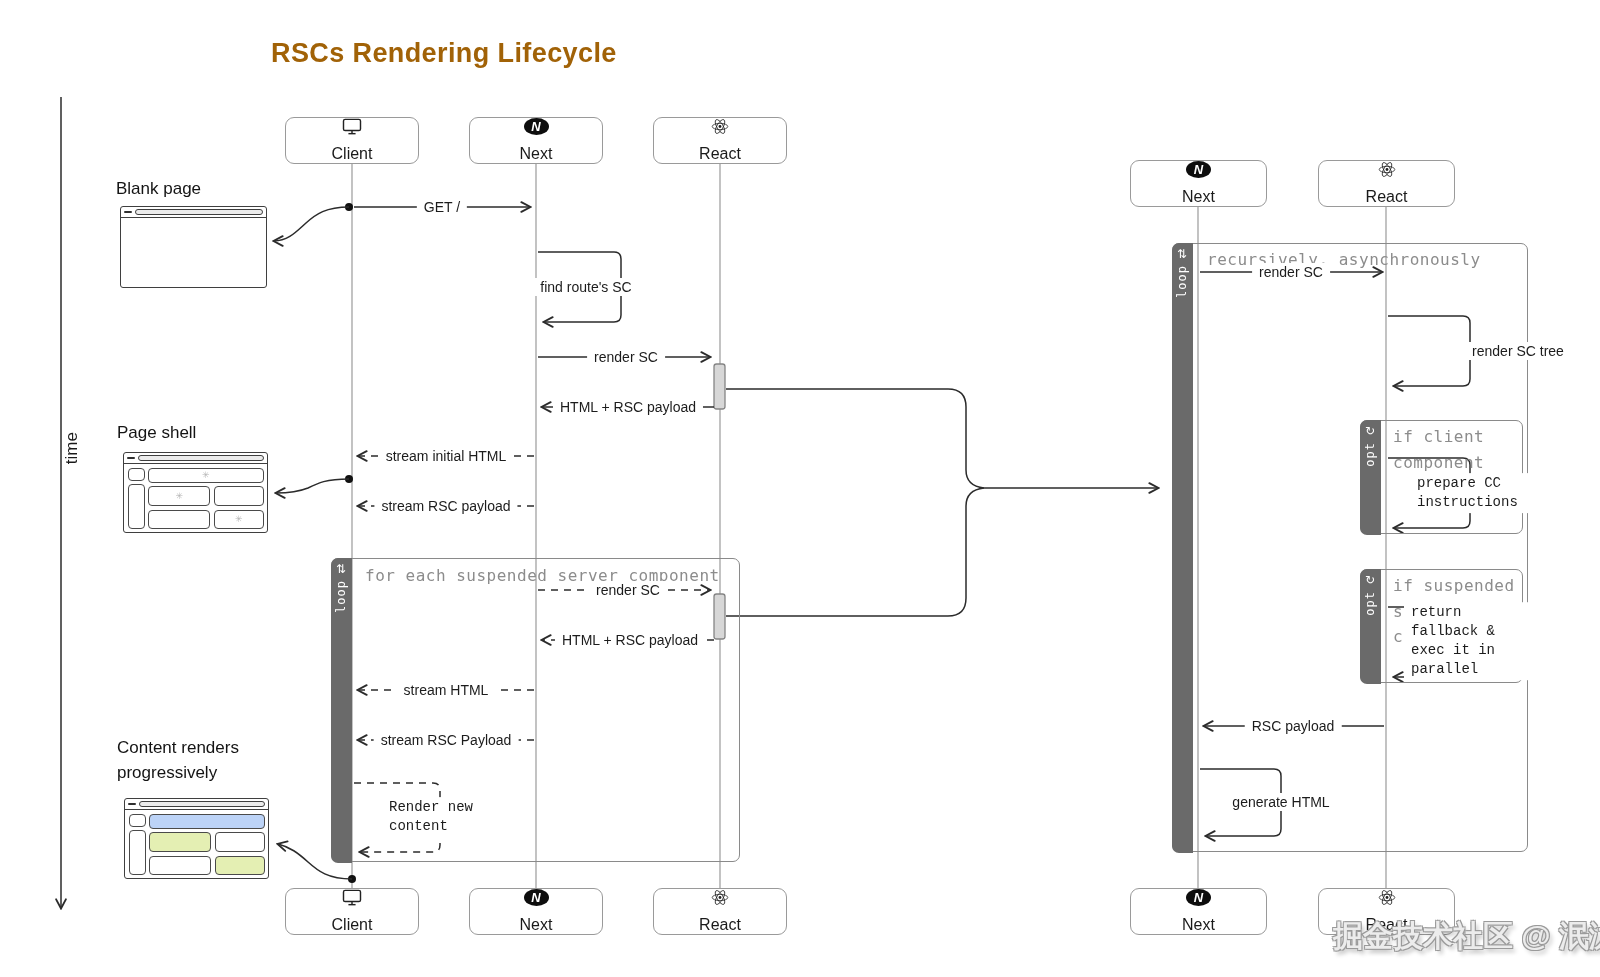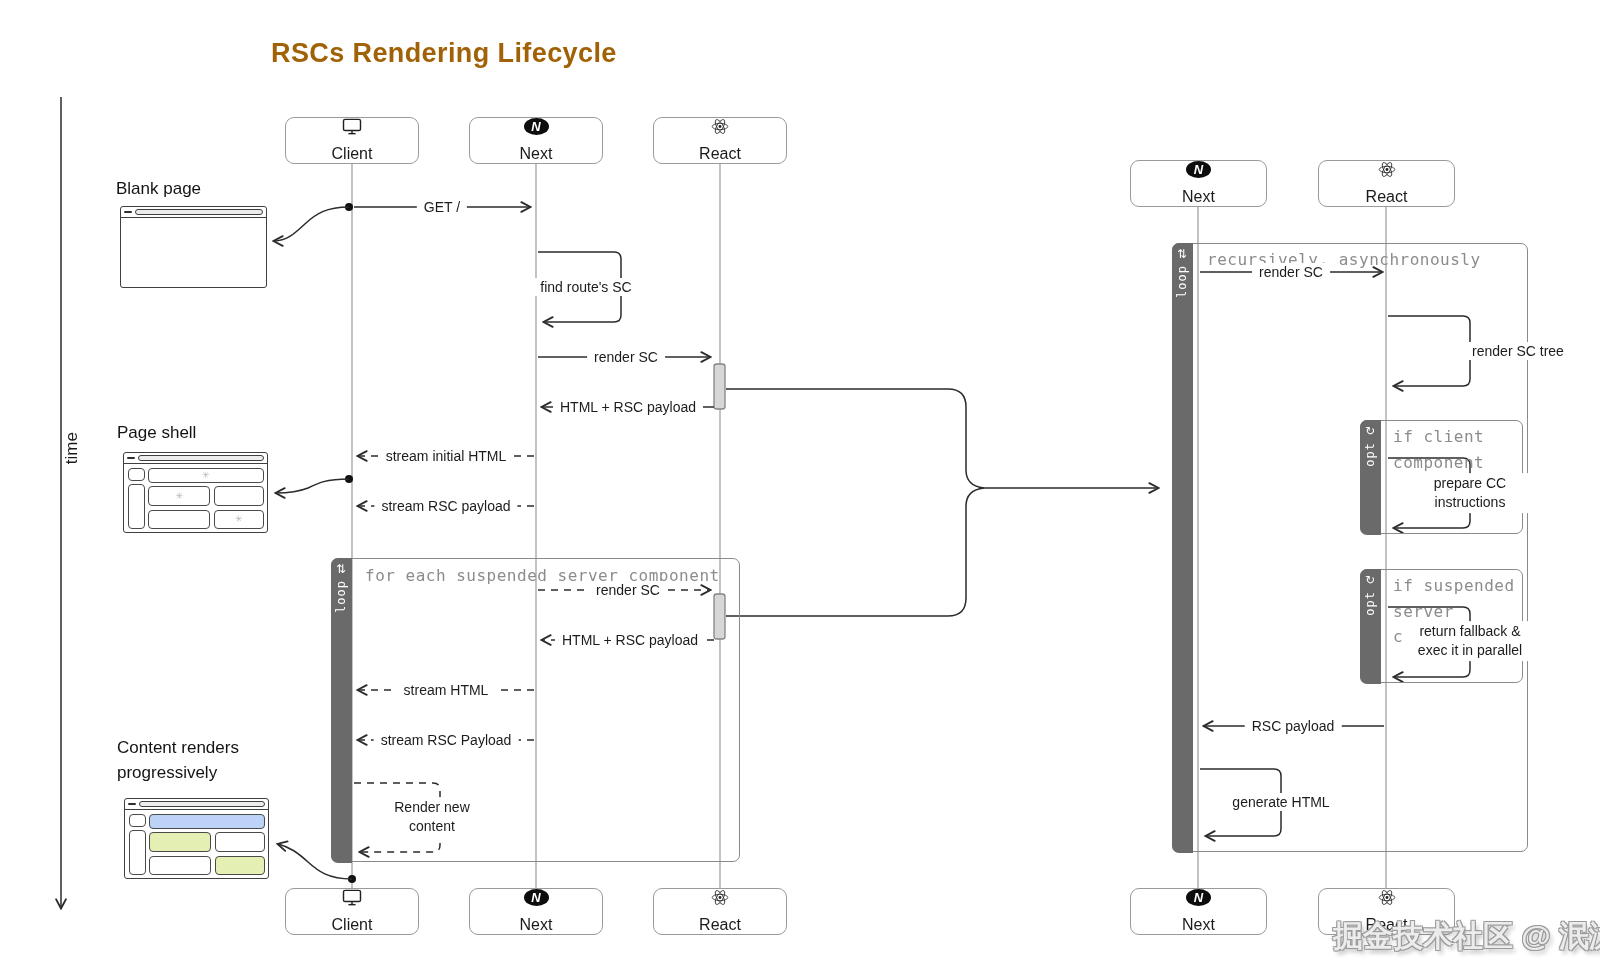--- a/index.html
+++ b/index.html
@@ -22,21 +22,21 @@
   .frame-strip{position:absolute;left:-1.5px;top:-1.5px;bottom:-1.5px;width:21px;background:#6a6a6a;
                border-radius:7px 0 0 7px;display:flex;flex-direction:column;align-items:center;
                padding-top:5px;gap:5px;box-sizing:border-box;}
   .frame-icon{color:#fff;font-size:12px;line-height:1;font-family:"DejaVu Sans",sans-serif;}
   .frame-kw{color:#fff;font-family:"DejaVu Sans Mono",monospace;font-size:12px;letter-spacing:1px;
             writing-mode:vertical-rl;transform:rotate(180deg);line-height:1;}
   .frame-cond{position:absolute;font-family:"DejaVu Sans Mono",monospace;font-size:16px;color:#8c8c8c;
               line-height:1.6;letter-spacing:.5px;}
   .msg-label{position:absolute;transform:translate(-50%,-50%);background:#fff;padding:1px 7px;
              font-size:14px;color:#1c1c1c;white-space:nowrap;}
-  .msg-label.wrap{white-space:normal;text-align:center;line-height:1.35;}
+  .msg-label.wrap{white-space:normal;text-align:left;line-height:1.35;font-family:Liberation Mono, monospace;}
   .annotation-label{position:absolute;width:150px;text-align:left;font-size:17px;color:#141414;line-height:1.45;}
   .browser{position:absolute;border:1.5px solid #3f3f3f;border-radius:3px;background:#fff;box-sizing:border-box;
            display:flex;flex-direction:column;}
   .browser-top{height:10px;border-bottom:1.2px solid #3f3f3f;display:flex;align-items:center;
                padding:0 3px;gap:3px;flex:none;}
   .browser-dots{width:8px;height:2.5px;background:#2f2f2f;border-radius:1px;flex:none;}
   .browser-pill{flex:1;height:4.5px;border:1px solid #3f3f3f;background:#ececec;border-radius:3px;}
   .browser-body{flex:1;display:flex;gap:3.5px;padding:3.5px;}
   .b-side{width:17px;display:flex;flex-direction:column;gap:3.5px;flex:none;}
   .b-main{flex:1;display:flex;flex-direction:column;gap:3.5px;}

